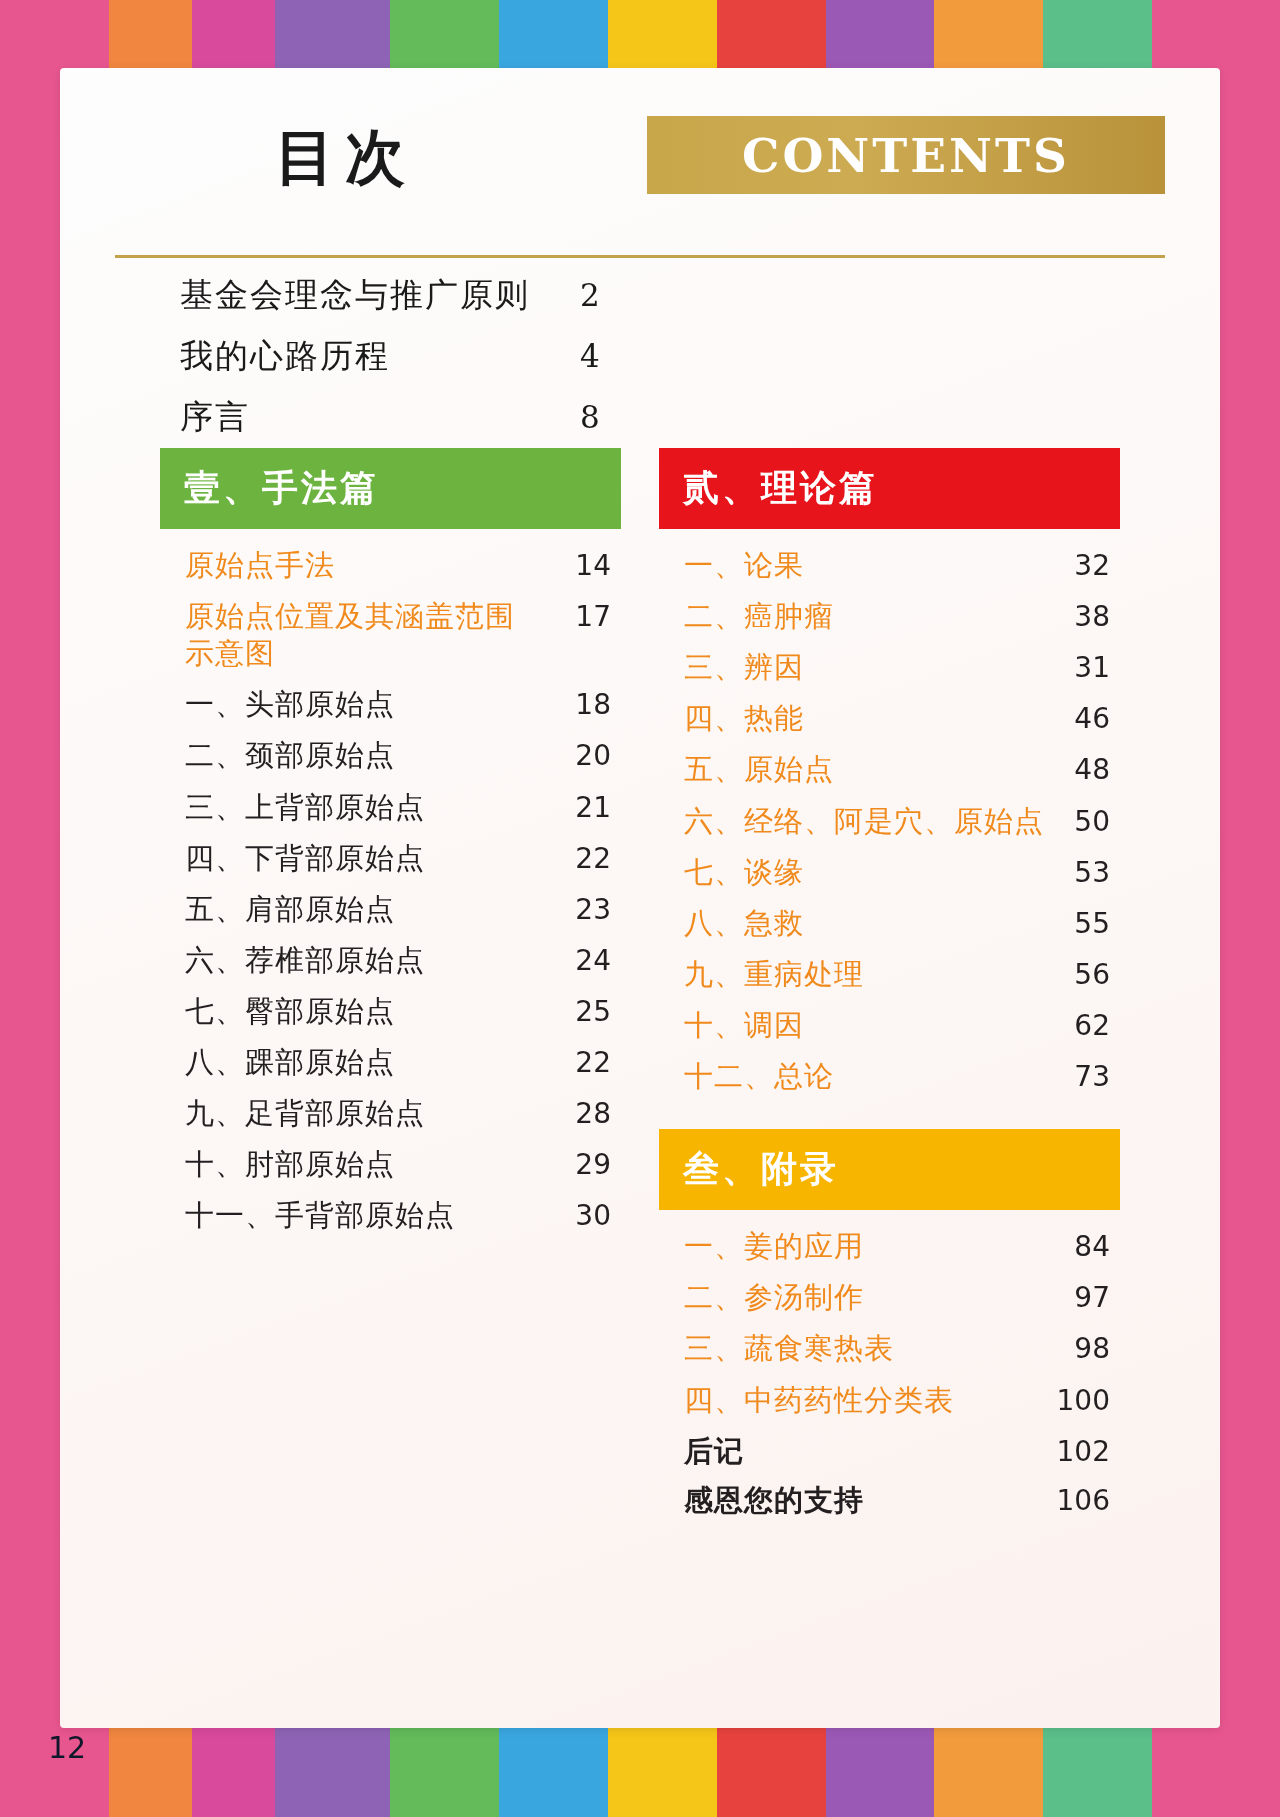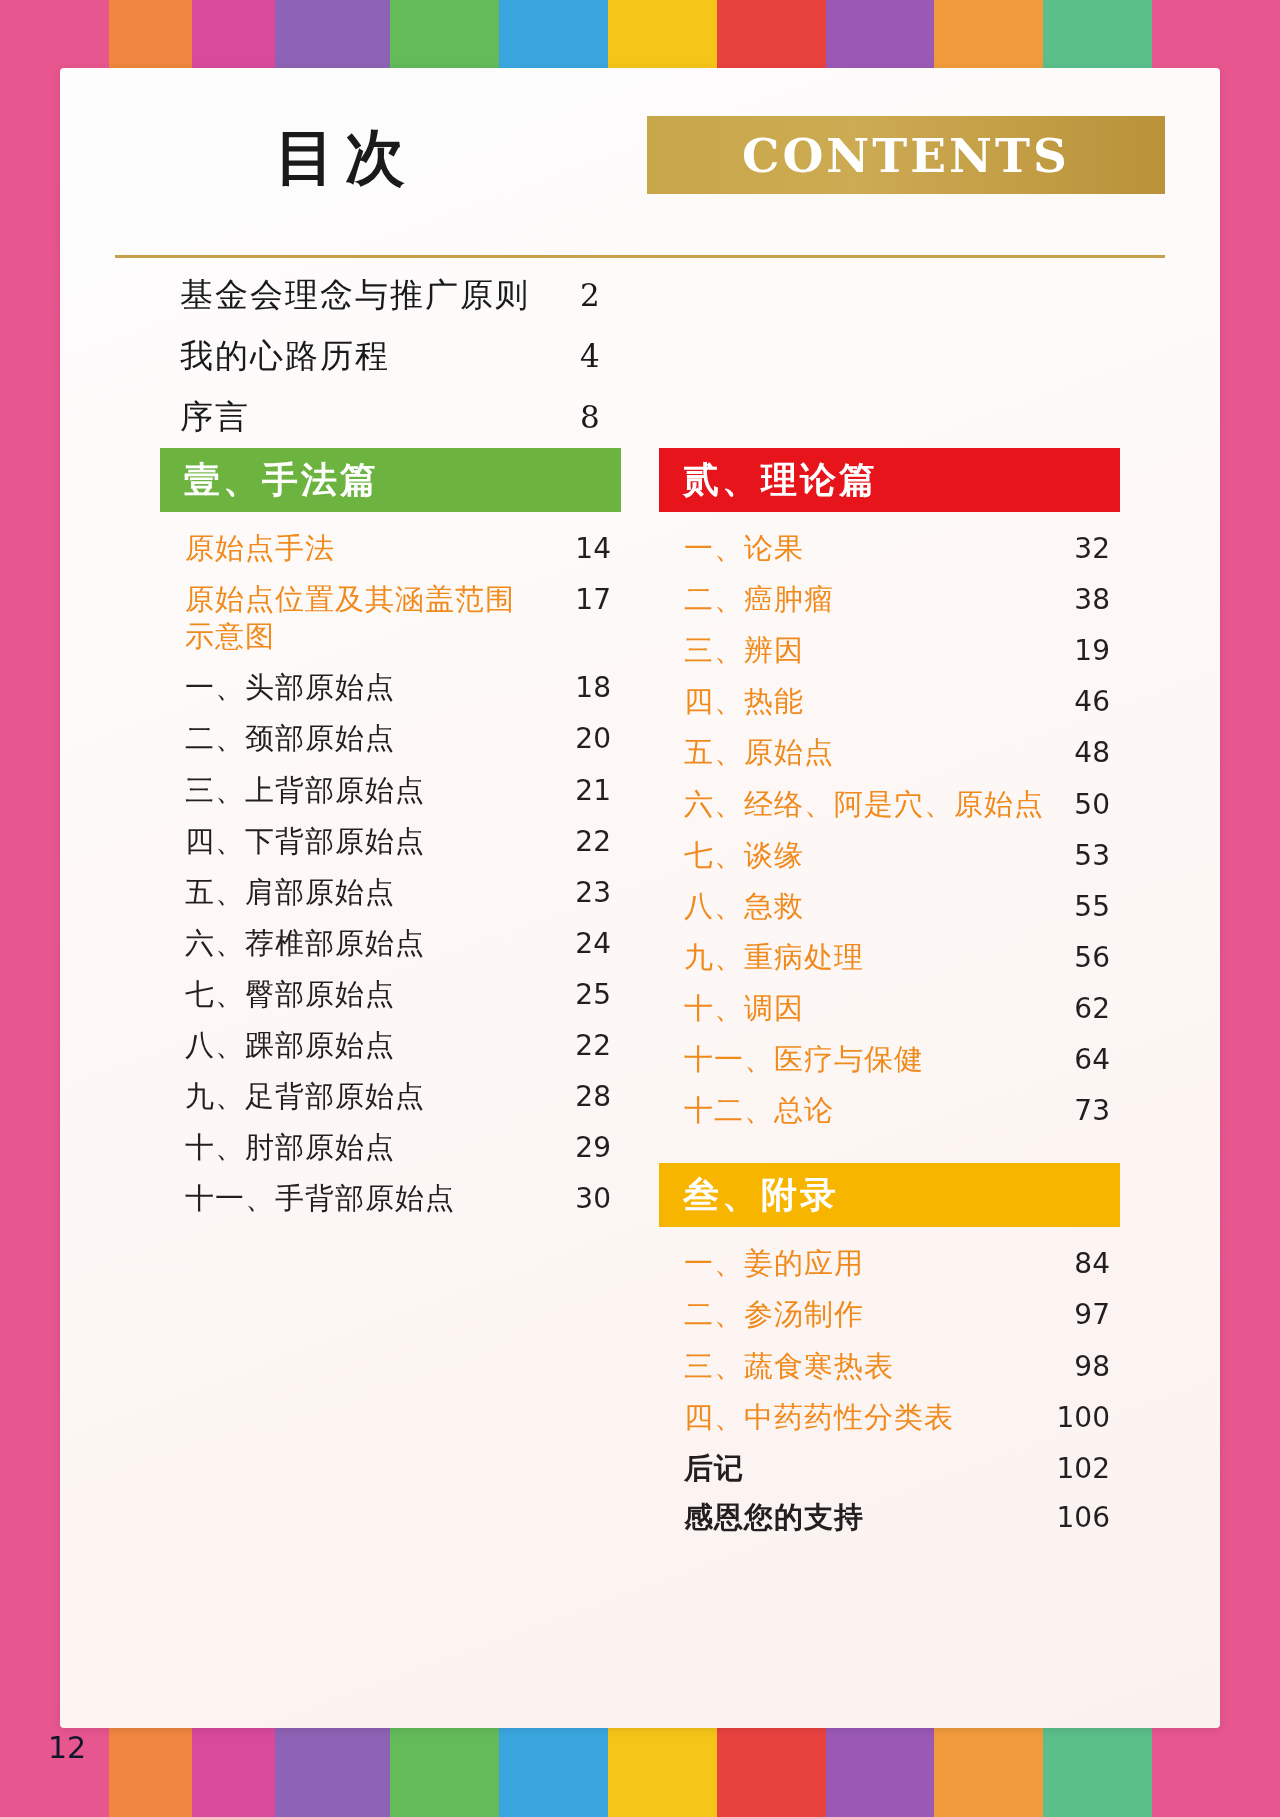--- a/index.html
+++ b/index.html
@@ -113,21 +113,21 @@
     position: absolute;
     left: 100px;
     top: 380px;
     width: 960px;
     display: flex;
     gap: 38px;
   }
   .col { width: 461px; }
 
   .section-band {
-    height: 64px;
+    height: 81px;
     display: flex;
     align-items: center;
     padding-left: 24px;
     box-sizing: border-box;
   }
   .section-band span {
     font-family: "DejaVu Sans", sans-serif;
     font-weight: bold;
     font-size: 36px;
     letter-spacing: 3px;
@@ -292,21 +292,21 @@
           <div class="toc-row">
             <div class="toc-label accent">一、论果</div>
             <div class="toc-page">32</div>
           </div>
           <div class="toc-row">
             <div class="toc-label accent">二、癌肿瘤</div>
             <div class="toc-page">38</div>
           </div>
           <div class="toc-row">
             <div class="toc-label accent">三、辨因</div>
-            <div class="toc-page">19</div>
+            <div class="toc-page">31</div>
           </div>
           <div class="toc-row">
             <div class="toc-label accent">四、热能</div>
             <div class="toc-page">46</div>
           </div>
           <div class="toc-row">
             <div class="toc-label accent">五、原始点</div>
             <div class="toc-page">48</div>
           </div>
           <div class="toc-row">
@@ -323,24 +323,20 @@
           </div>
           <div class="toc-row">
             <div class="toc-label accent">九、重病处理</div>
             <div class="toc-page">56</div>
           </div>
           <div class="toc-row">
             <div class="toc-label accent">十、调因</div>
             <div class="toc-page">62</div>
           </div>
           <div class="toc-row">
-            <div class="toc-label accent">十一、医疗与保健</div>
-            <div class="toc-page">64</div>
-          </div>
-          <div class="toc-row">
             <div class="toc-label accent">十二、总论</div>
             <div class="toc-page">73</div>
           </div>
         </div>
 
         <div class="section-band band-yellow gap-before-band">
           <span>叁、附录</span>
         </div>
         <div class="toc-list">
           <div class="toc-row">

